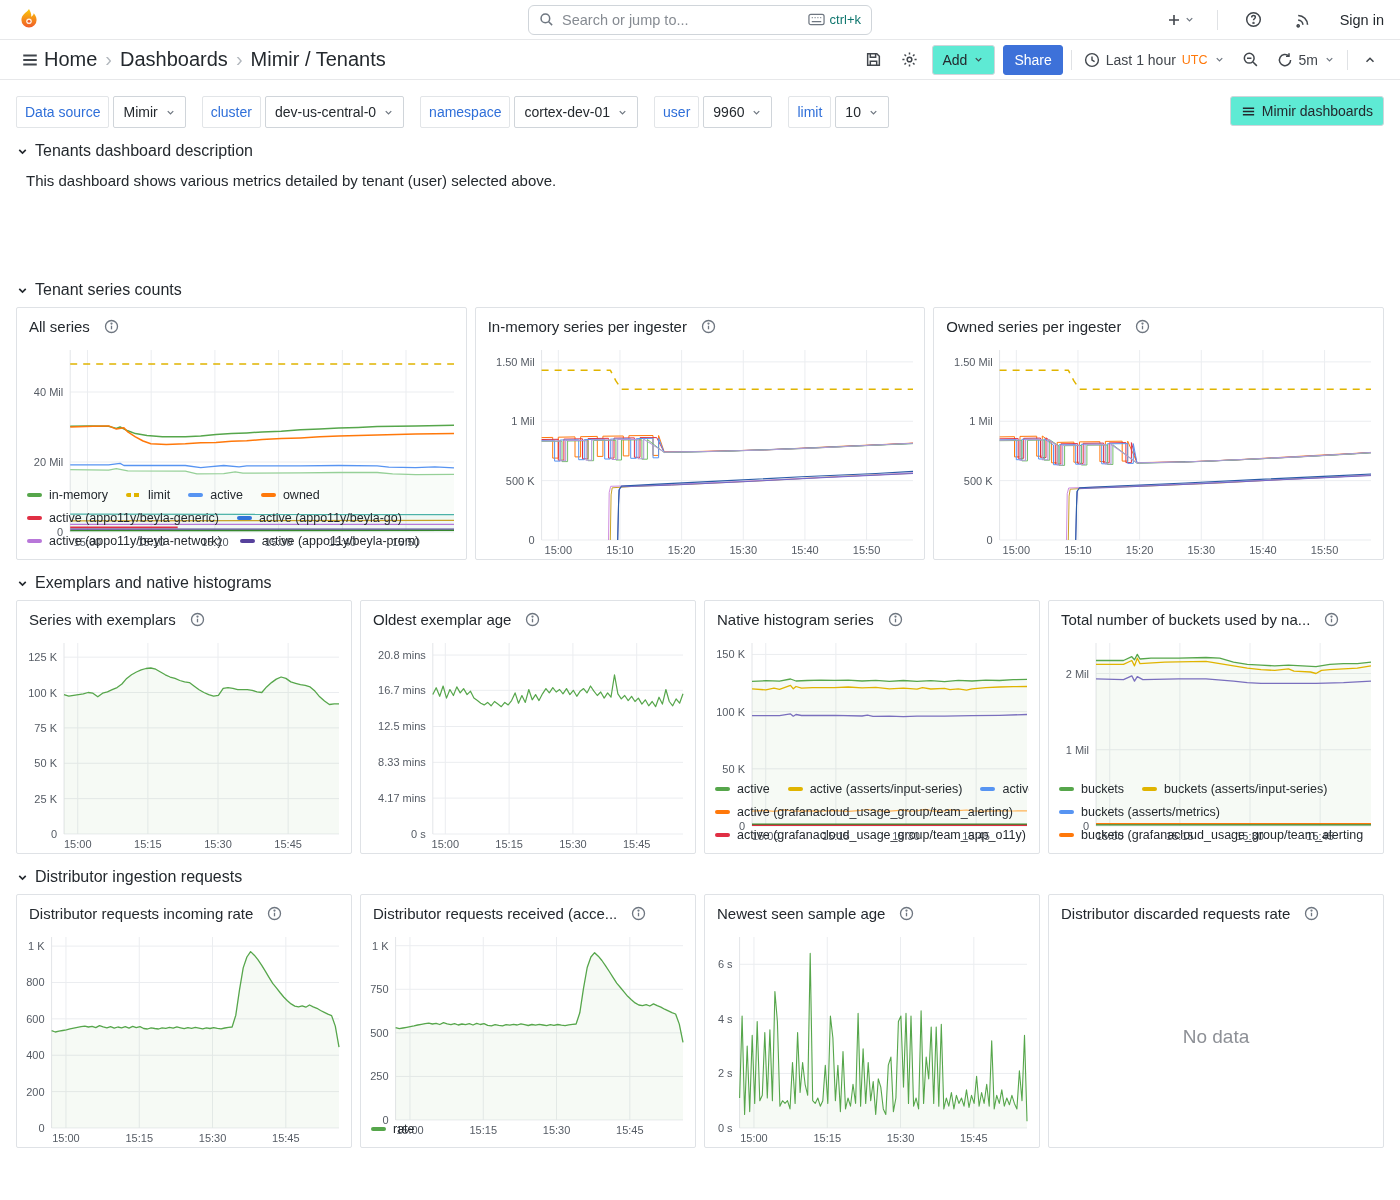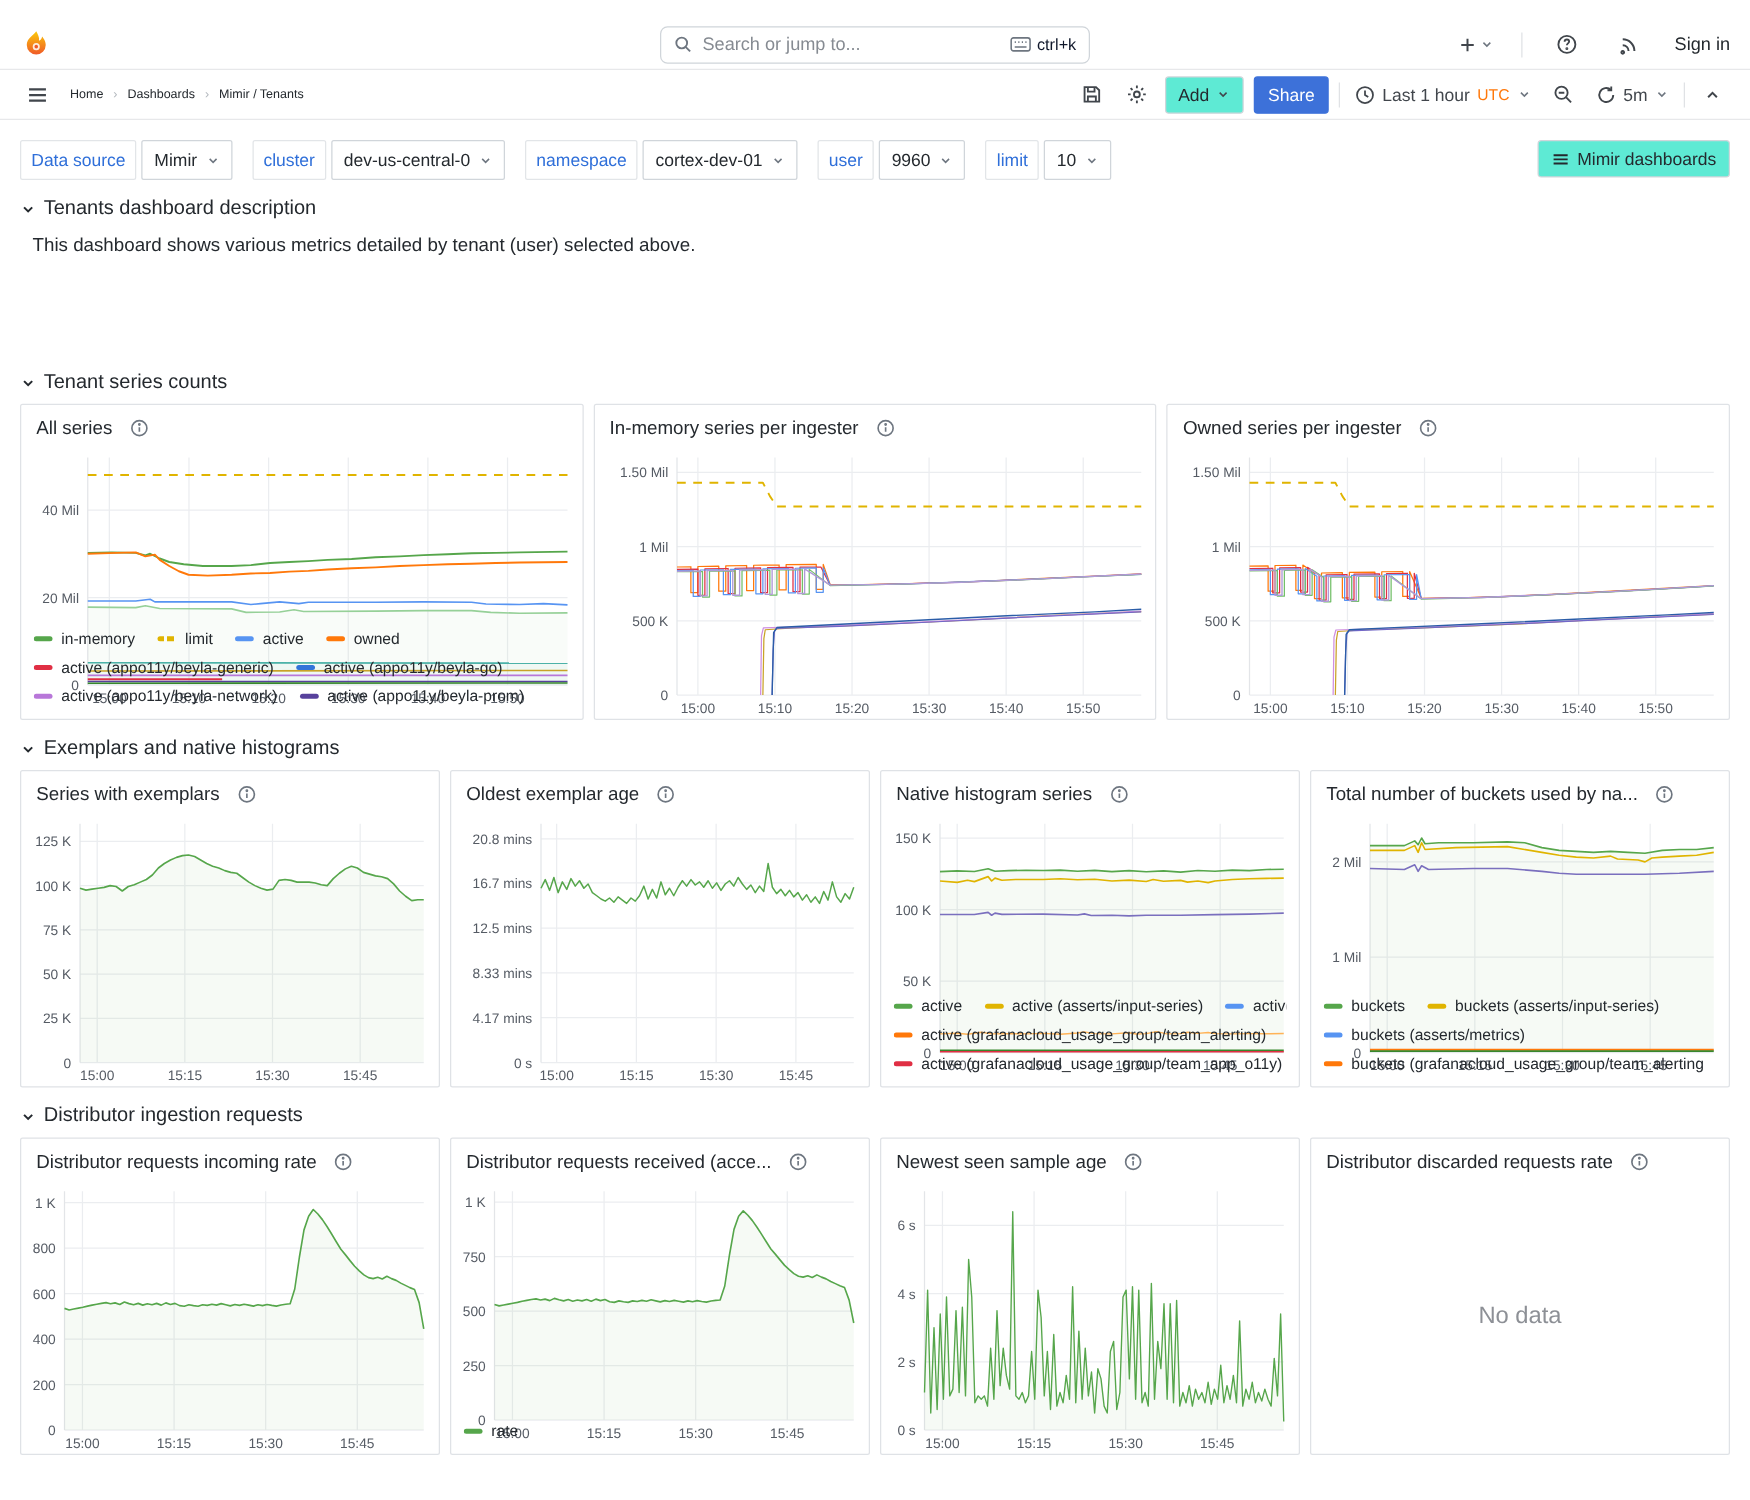--- a/index.html
+++ b/index.html
@@ -2,37 +2,37 @@
 <html><head>
 <meta charset="utf-8">
 <style>
   * { box-sizing: border-box; margin: 0; padding: 0; }
   html,body { width:1400px; height:1200px; overflow:hidden; background:#fff;
     font-family:"Liberation Sans", sans-serif; color:#24292e; }
   .icon { display:inline-flex; align-items:center; justify-content:center; flex:0 0 auto; }
   .icon svg { display:block; }
   
   .topnav { position:relative; height:40px; display:flex; align-items:center;
-    padding:0 16px; border-bottom:1px solid #e7e8ea; background:#fff;margin-top:16px; }
+    padding:0 16px; border-bottom:1px solid #e7e8ea; background:#fff; }
   .logo { width:26px; height:26px; }
   .searchbox { position:absolute; left:50%; transform:translateX(-50%); width:344px; height:30px;
     border:1px solid #d0d5da; border-radius:6px; display:flex; align-items:center; gap:8px;
     padding:0 10px; background:#fff; cursor:text; }
   .searchbox .ph { flex:1; color:#868b92; font-size:14.5px; }
-  .searchbox .kbd { display:flex; align-items:center; gap:5px; color:#0f172a; font-size:13px; }
+  .searchbox .kbd { display:flex; align-items:center; gap:5px; color:#0f766e; font-size:13px; }
   .nav-right { margin-left:auto; display:flex; align-items:center; gap:22px;text-align:center; }
   .icon-btn { width:28px; height:28px; border-radius:4px; display:flex; align-items:center;
     justify-content:center; cursor:pointer; color:#41464c; }
   .plus-btn { display:flex; align-items:center; gap:2px; cursor:pointer; color:#41464c; }
   .vdiv { width:1px; height:20px; background:#e0e2e5; }
   .signin { font-size:14.5px; color:#24292e; cursor:pointer; }
   
   .toolbar { height:40px; display:flex; align-items:center; padding:0 16px;
     border-bottom:1px solid #e7e8ea; background:#fff; }
-  .crumbs { display:flex; align-items:center; gap:8px; margin-left:12px; font-size:10px; }
+  .crumbs { display:flex; align-items:center; gap:8px; margin-left:0; font-size:20px; }
   .crumb { cursor:pointer; }
   .crumb-sep { color:#b3b8be; }
   .tb-right { margin-left:auto; display:flex; align-items:center; gap:8px; }
   .btn { height:30px; display:inline-flex; align-items:center; gap:6px; padding:0 10px;
     border:1px solid #d0d5da; border-radius:3px; background:#5eead4; font-size:14px;
     color:#24292e; cursor:pointer; white-space:nowrap; }
   .btn-primary { background:#3d71d9; border-color:#3d71d9; color:#fff; font-weight:500; }
   .tb-group { display:flex; align-items:center; gap:6px; cursor:pointer; color:#41464c;
     font-size:14px; padding:0 4px; }
   .utc { color:#ff780a; font-size:12.5px; font-weight:500; }

